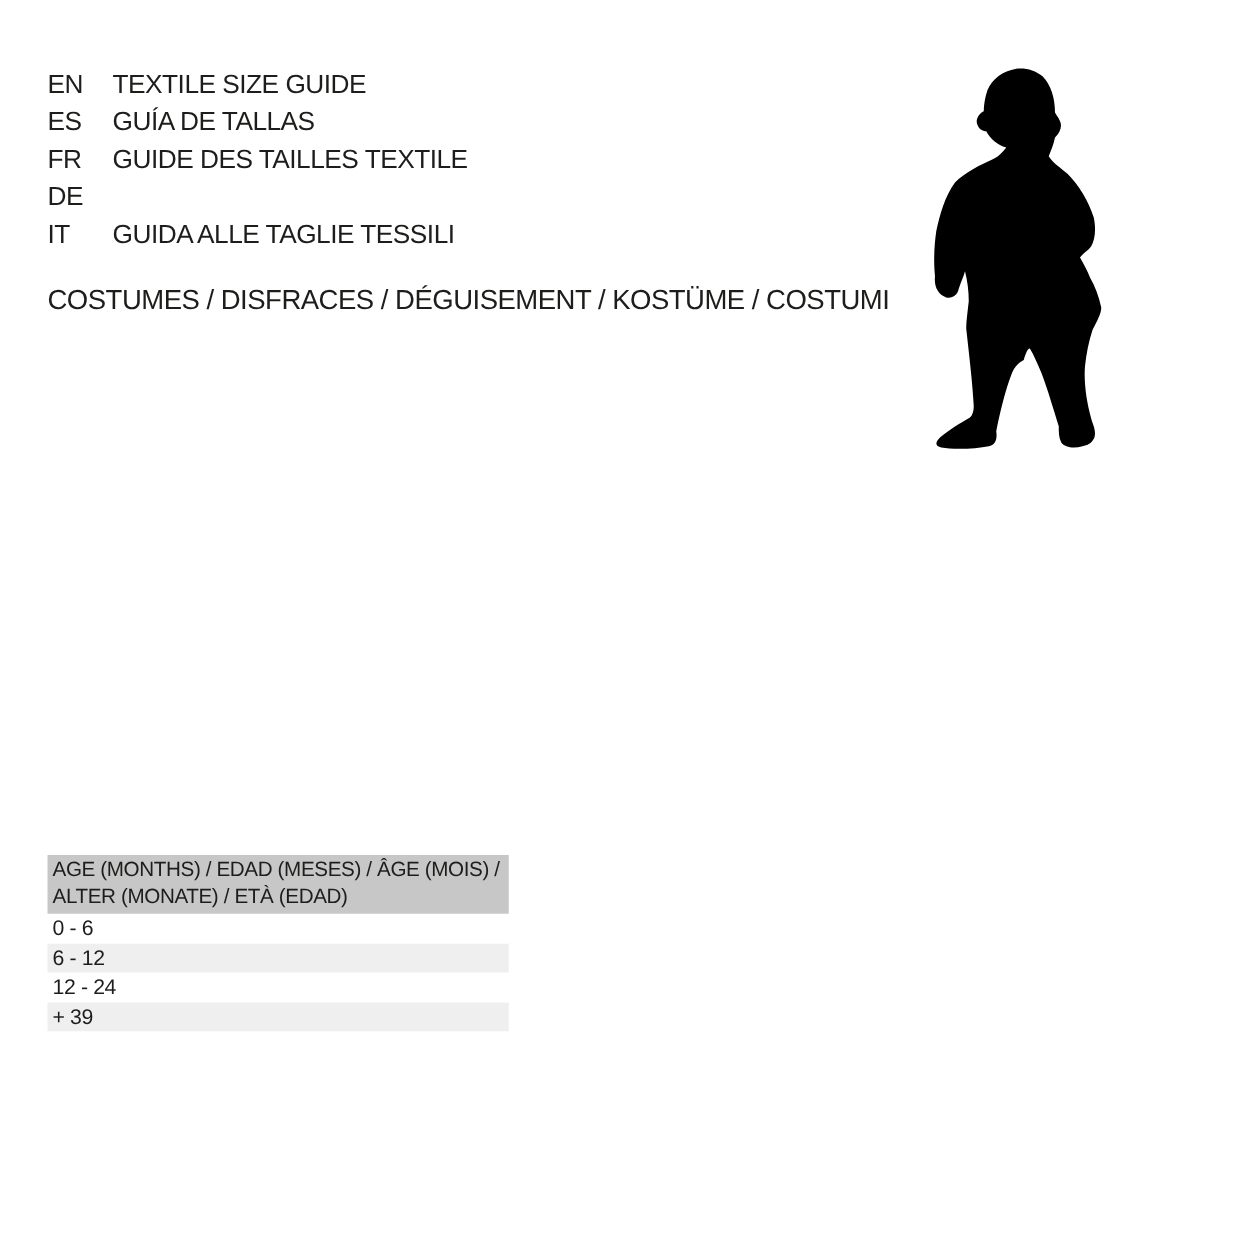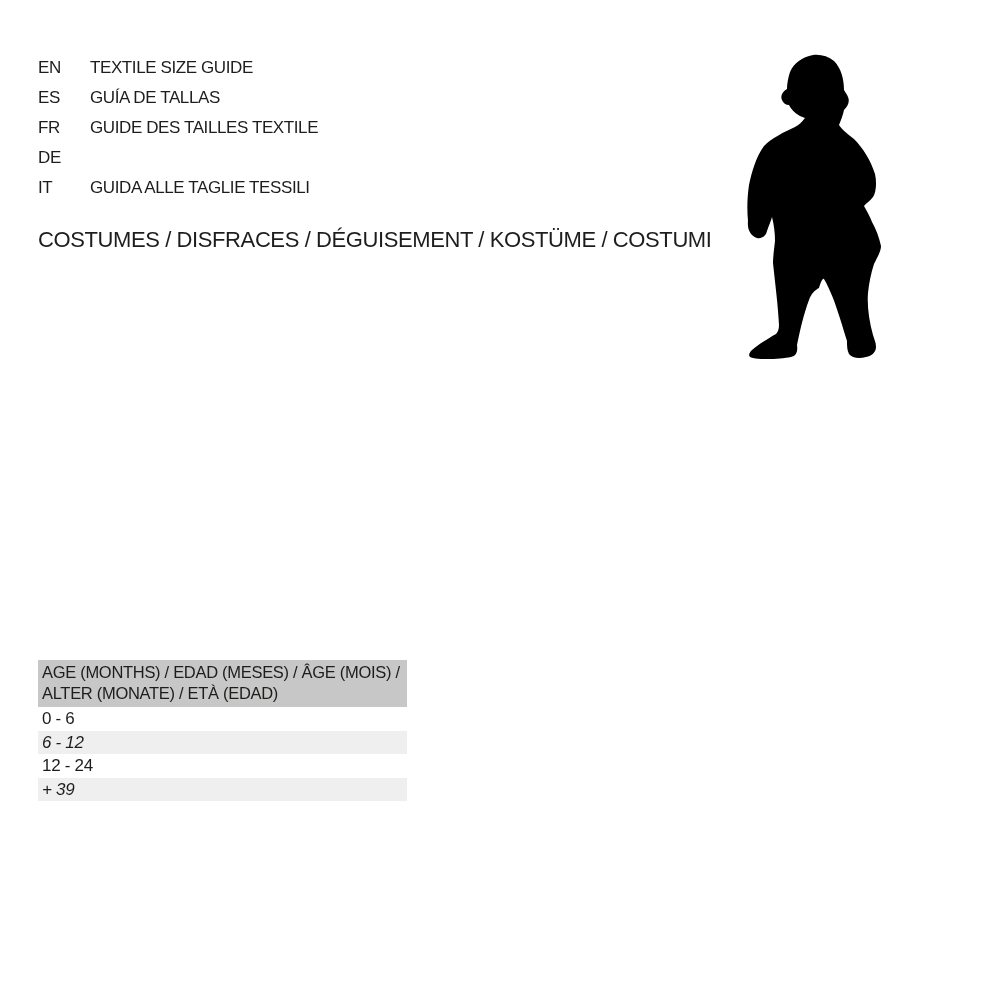--- a/index.html
+++ b/index.html
@@ -8,21 +8,21 @@
     background: var(--page-bg, #ffffff);
     font-family: "Liberation Sans", sans-serif;
     color: var(--text, #1d1d1b);
   }
   .canvas { position: relative; width: 1000px; height: 1000px; overflow: hidden; }
 
   
   .lang-block { position: absolute; left: 38px; top: 53px; }
   .lang-row { display: flex; height: 30px; align-items: center; }
   .lang-code, .lang-title {
-    font-size: 17px; letter-spacing: -0.4px; white-space: nowrap;
+    font-size: 21px; letter-spacing: -0.4px; white-space: nowrap;
   }
   .lang-code { width: 52px; flex: 0 0 52px; }
 
   
   .category {
     position: absolute; left: 38px; top: 225px; height: 30px; line-height: 30px;
     font-size: 22px; font-weight: normal; letter-spacing: -0.4px; white-space: nowrap;
   }
 
   
@@ -31,30 +31,31 @@
 
   
   .section-heading {
     position: absolute; left: 38px; top: 628px; height: 24px; line-height: 24px;
     font-size: 17px; letter-spacing: -0.2px; white-space: nowrap;
   }
   .size-table { position: absolute; left: 38px; top: 660px; width: 369px; }
   .thead {
     background: var(--table-header-bg, #c7c7c7);
     padding: 2px 17px 3px 4px;
+    margin-top: 24px;
   }
   .thead-line {
     font-size: 16.5px; line-height: 21px; letter-spacing: -0.3px; white-space: nowrap;
   }
   .trow {
     height: 23.5px; line-height: 23.5px; padding-left: 4px;
     font-size: 17px; letter-spacing: -0.3px; white-space: nowrap;
     box-sizing: border-box;
   }
-  .trow.alt { background: var(--table-row-alt-bg, #efefef); font-style: italic; }
+  .trow.alt { background: var(--table-row-alt-bg, #efefef); }
 </style>
 </head>
 <body>
 
 <div class="canvas">
 
   <div class="lang-block">
     <div class="lang-row">
       <span class="lang-code">EN</span>
       <span class="lang-title">TEXTILE SIZE GUIDE</span>

